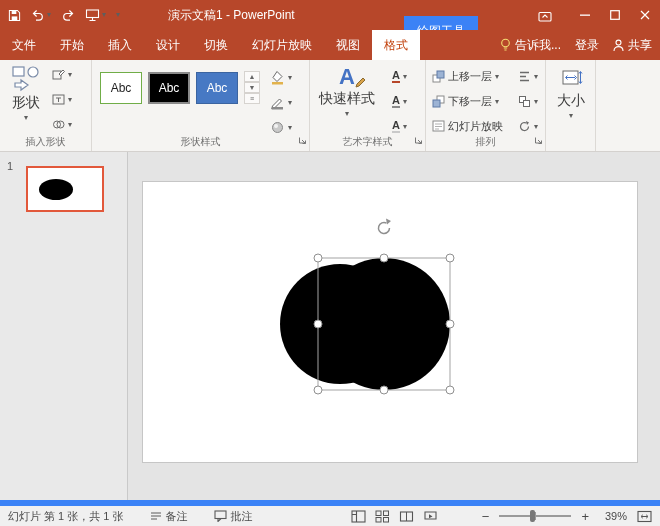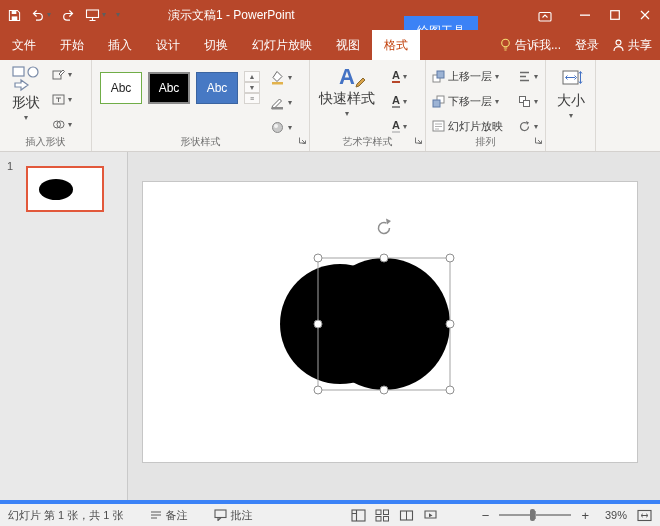--- a/index.html
+++ b/index.html
@@ -61,21 +61,21 @@
   .thumb-num { position:absolute; left:7px; top:8px; font-size:11px; color:#555; }
   .thumb { position:absolute; left:26px; top:14px; width:78px; height:46px; background:#fff;
            border:2px solid #E2583B; }
   .thumb-oval { position:absolute; left:11px; top:11px; width:34px; height:21px; border-radius:50%; background:#000; }
   .canvas { position:absolute; left:129px; top:0; width:531px; height:100%; }
   .slide { position:absolute; left:14px; top:30px; width:494px; height:280px; background:#fff;
            box-shadow:0 0 0 1px #C6C6C6; }
 
   
   .statusbar { position:absolute; left:0; bottom:0; width:660px; height:26px; background:#F0F0F0;
-               border-top:4px solid #3b82f6; display:flex; align-items:center; font-size:11px; color:#4A4A4A; }
+               border-top:6px solid #3b82f6; display:flex; align-items:center; font-size:11px; color:#4A4A4A; }
   .sb-left { padding-left:8px; white-space:nowrap; }
   .sb-item { display:flex; align-items:center; gap:4px; margin-left:26px; white-space:nowrap; }
   .sb-right { margin-left:auto; display:flex; align-items:center; gap:10px; padding-right:8px; }
   .viewbtns { display:flex; align-items:center; gap:9px; margin-right:34px; }
   .zoom-track { position:relative; width:72px; height:2px; background:#9A9A9A; }
   .zoom-tick { position:absolute; left:50%; top:-3px; width:1px; height:8px; background:#9A9A9A; }
   .zoom-thumb { position:absolute; left:42%; top:-5px; width:5px; height:12px; background:#787878; border-radius:2px; }
   .zoom-glyph { font-size:13px; color:#4A4A4A; line-height:13px; }
   .zoom-pct { min-width:28px; text-align:right; }
 </style>

